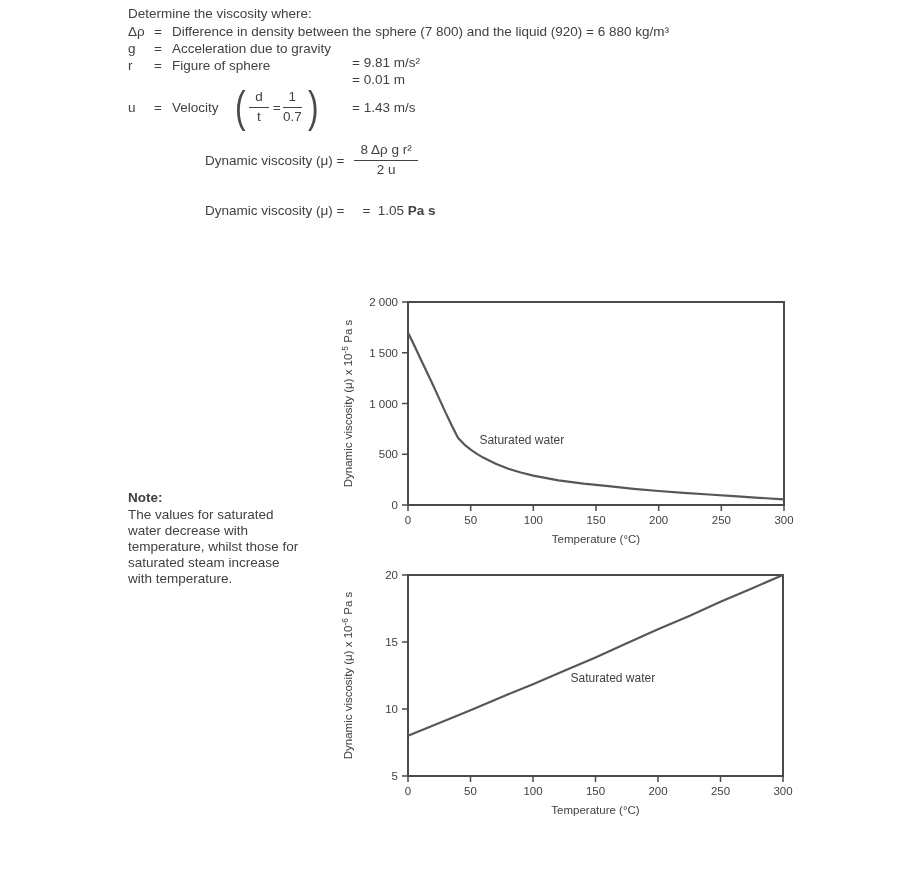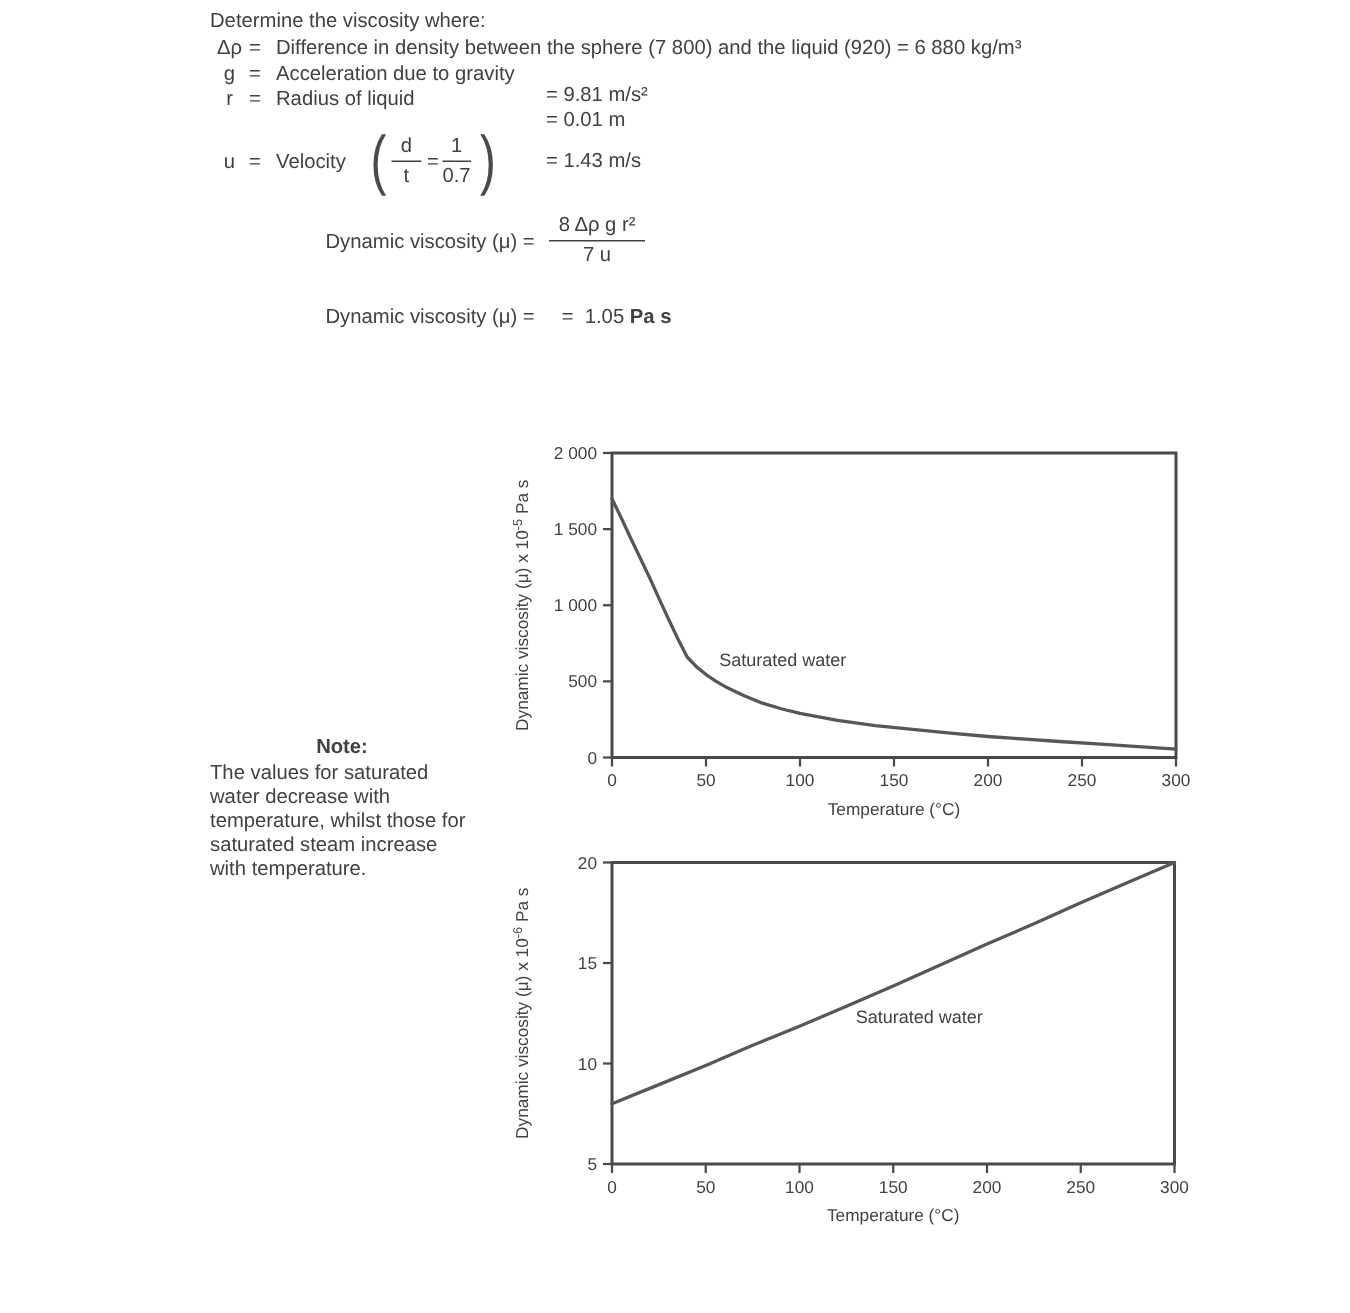--- a/index.html
+++ b/index.html
@@ -1,36 +1,36 @@
 <!DOCTYPE html>
 <html><head>
 <meta charset="utf-8">
 <style>
   html,body{margin:0;padding:0;background:#ffffff;}
   .page{
     position:relative;width:900px;height:875px;background:#fff;
     font-family:"Liberation Sans","DejaVu Sans",sans-serif;
     color:#414144;font-size:13.5px;overflow:hidden;
   }
-  .abs{position:absolute;margin-left:12px;}
+  .abs{position:absolute;}
   .defrow{display:flex;position:relative;height:17px;line-height:17px;}
-  .sym{width:26px;flex:0 0 26px;text-align:center;}
+  .sym{width:26px;flex:0 0 26px;}
   .eqcol{width:18px;flex:0 0 18px;}
   .desc{white-space:nowrap;}
   .val{position:absolute;left:224px;top:14px;white-space:nowrap;}
   .eqrow{display:flex;align-items:center;}
   .frac{display:inline-flex;flex-direction:column;align-items:center;line-height:1.25;margin-left:10px;}
   .frac .num{border-bottom:1.4px solid #414144;padding:0 6px 1px 6px;white-space:nowrap;}
   .frac .den{padding-top:1px;white-space:nowrap;}
   .bigparen{font-size:44px;font-weight:300;line-height:0.85;display:inline-block;transform:scaleX(0.72);color:#4a4a4c;}
   .vel-frac{margin-left:4px;margin-right:4px;}
   .result{margin-left:18px;white-space:nowrap;}
   .b{font-weight:bold;}
   .para{line-height:18.5px;}
-  .note-title{font-weight:bold;line-height:18px;text-align:center;}
+  .note-title{font-weight:bold;line-height:18px;}
   .note-body{line-height:16px;}
   .caption{text-align:center;font-weight:bold;line-height:19px;}
   .caption sub{font-size:9.5px;}
   .chart{position:absolute;}
   svg text{font-family:"Liberation Sans","DejaVu Sans",sans-serif;fill:#414144;}
 </style>
 </head>
 <body>
 
 <div class="page">
@@ -45,21 +45,21 @@
     </div>
     <div class="defrow">
       <span class="sym">g</span>
       <span class="eqcol">=</span>
       <span class="desc">Acceleration due to gravity</span>
       <span class="val">= 9.81 m/s²</span>
     </div>
     <div class="defrow">
       <span class="sym">r</span>
       <span class="eqcol">=</span>
-      <span class="desc">Radius of liquid</span>
+      <span class="desc">Figure of sphere</span>
       <span class="val">= 0.01 m</span>
     </div>
   </div>
 
   <div class="abs eqrow" style="left:128px;top:84px;height:46px;width:560px;position:absolute;">
     <span class="sym">u</span>
     <span class="eqcol">=</span>
     <span>Velocity</span>
     <span class="bigparen" style="margin-left:14px;">(</span>
     <span class="frac vel-frac" style="margin-left:2px;">
@@ -72,21 +72,21 @@
       <span class="den">0.7</span>
     </span>
     <span class="bigparen">)</span>
     <span class="val" style="top:50%;transform:translateY(-50%);">= 1.43 m/s</span>
   </div>
 
   <div class="abs eqrow" style="left:205px;top:136px;height:48px;">
     <span>Dynamic viscosity (μ) =</span>
     <span class="frac">
       <span class="num">8 Δρ g r²</span>
-      <span class="den">7 u</span>
+      <span class="den">2 u</span>
     </span>
   </div>
 
   <div class="abs eqrow" style="left:205px;top:186px;height:48px;">
     <span>Dynamic viscosity (μ) =</span>
     <span class="result"><span>=&nbsp; 1.05 </span><span class="b">Pa s</span></span>
   </div>
 
 
   <div class="abs" style="left:128px;top:489px;width:176px;">

